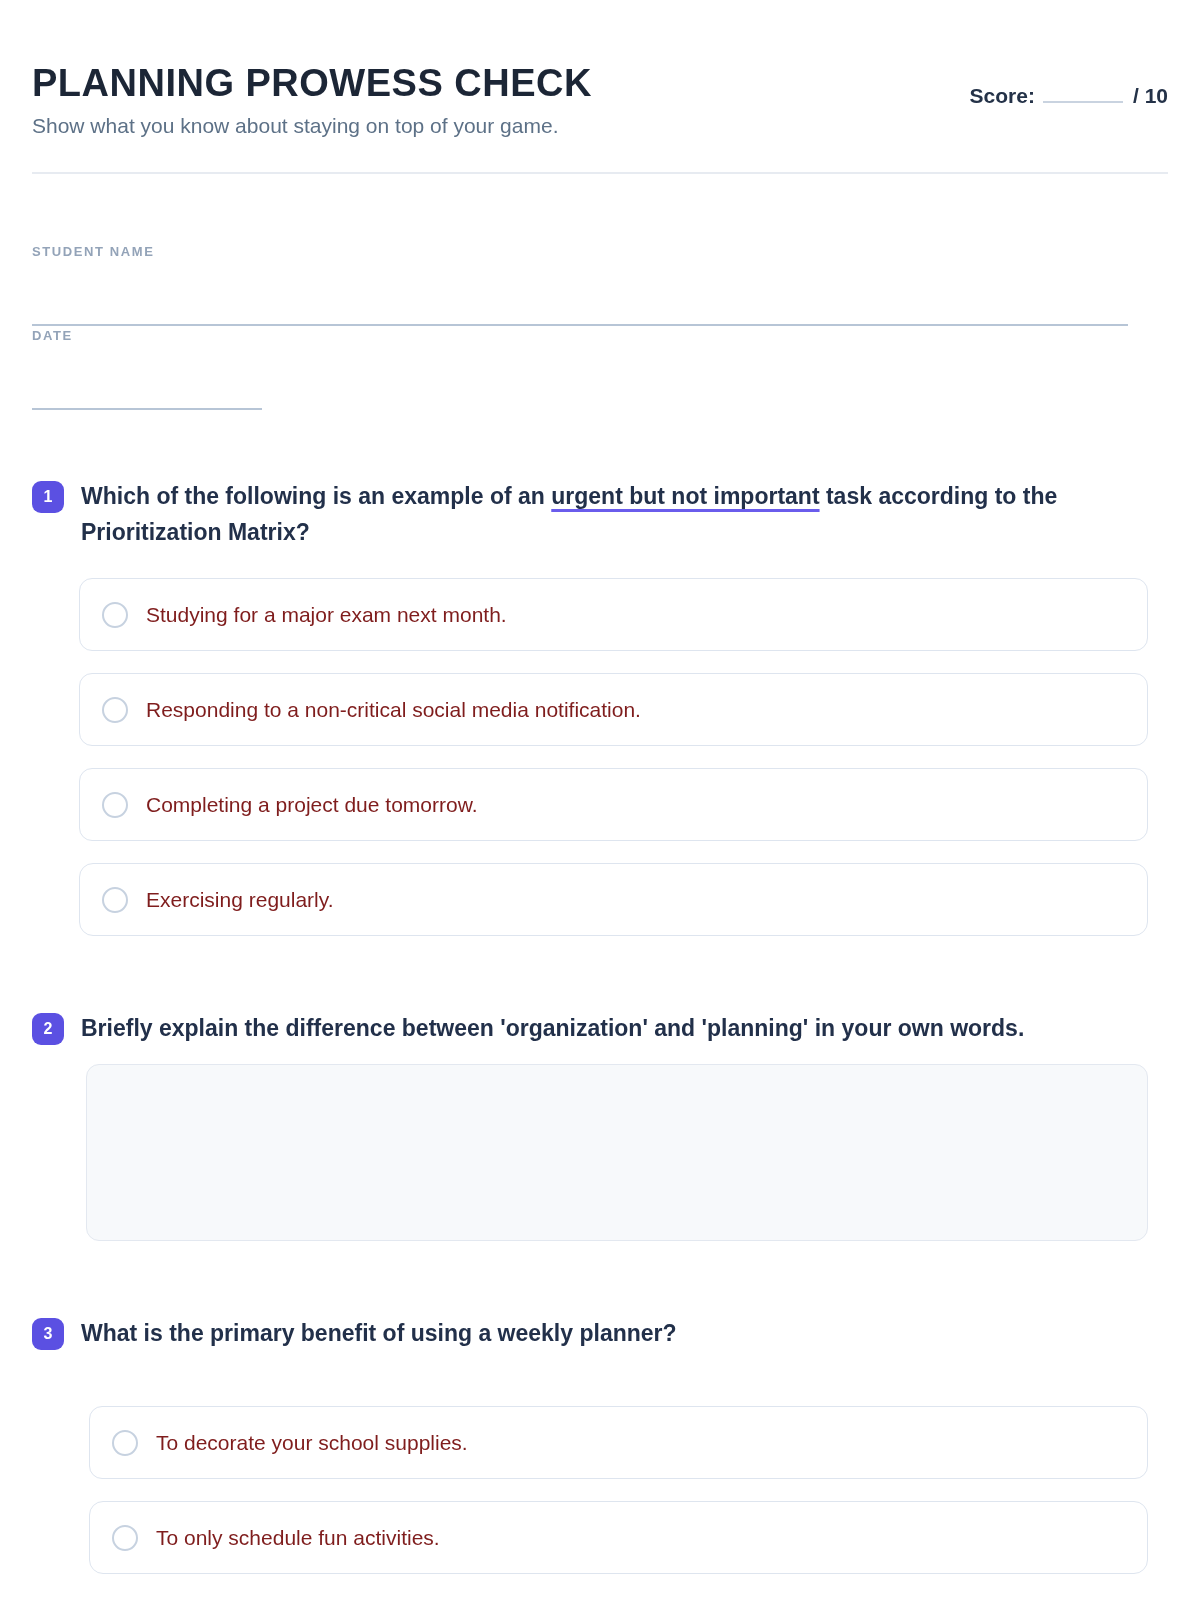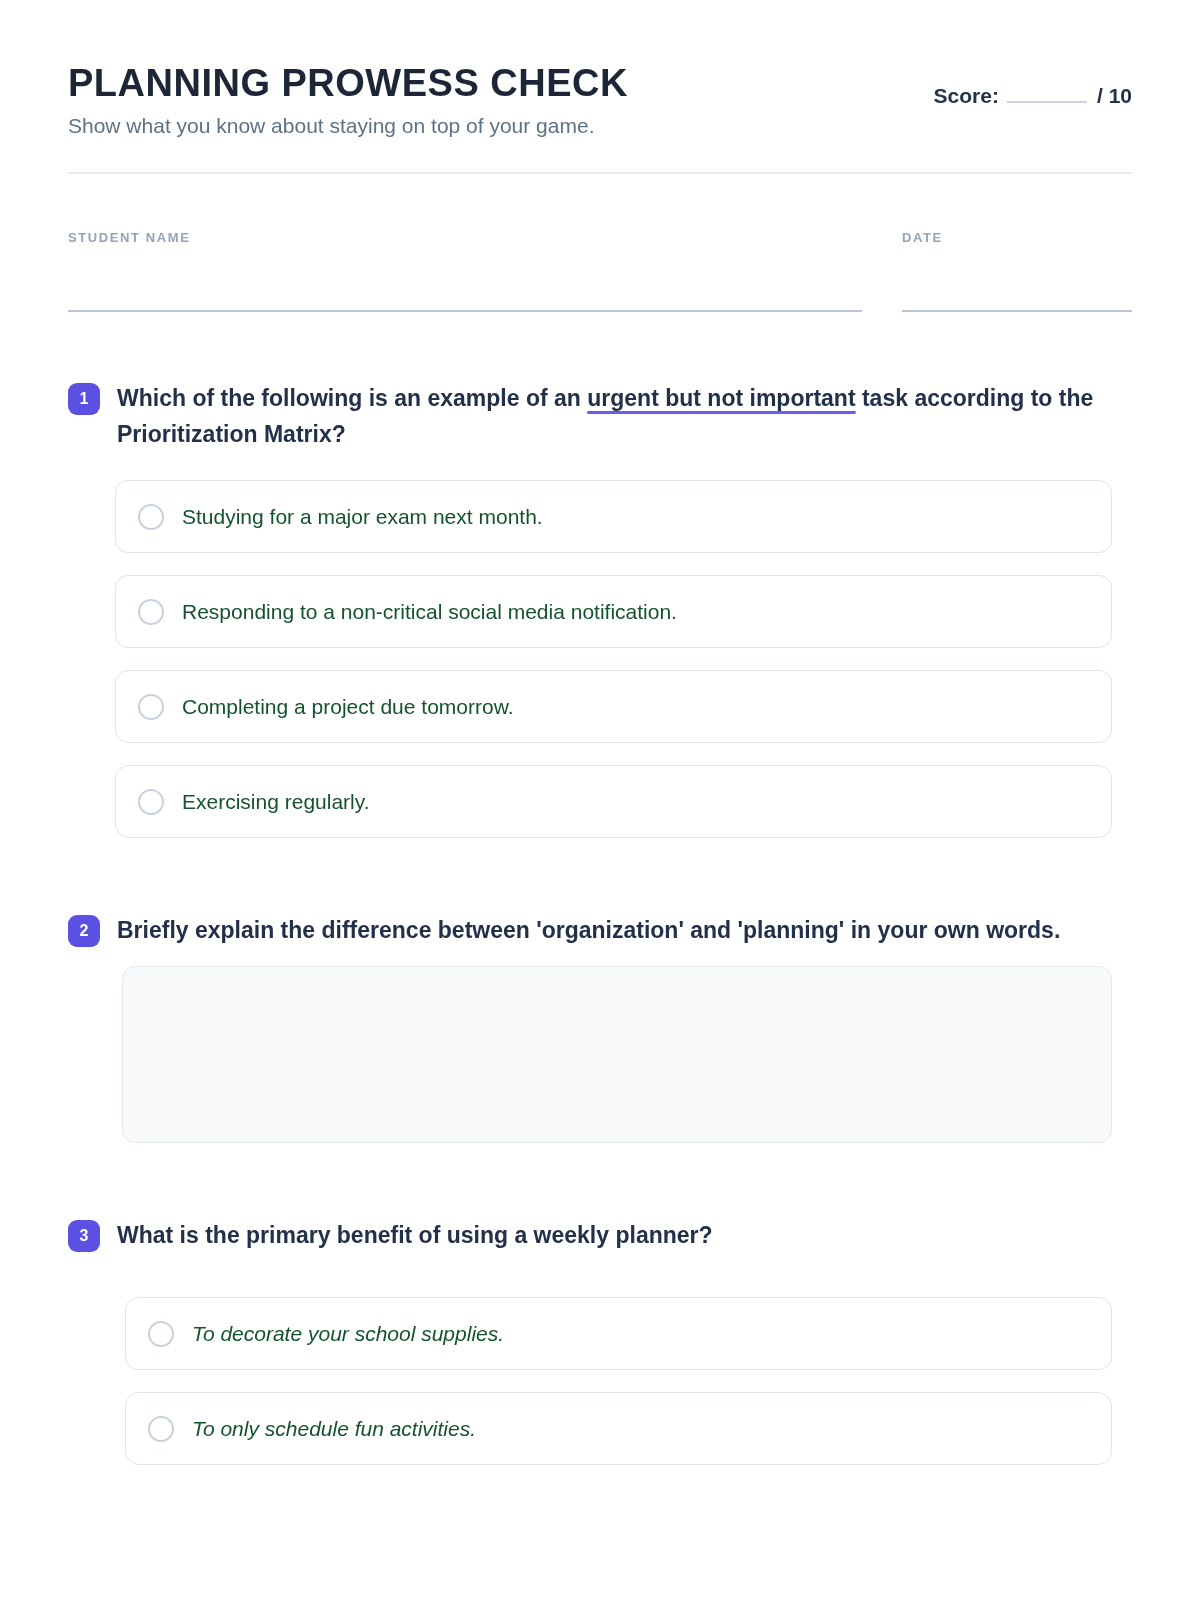--- a/index.html
+++ b/index.html
@@ -3,38 +3,38 @@
 <meta charset="utf-8">
 <style>
   * { box-sizing: border-box; }
   html, body { margin: 0; padding: 0; }
   body {
     width: 1200px; height: 1600px; overflow: hidden;
     background: #ffffff;
     font-family: "Liberation Sans", sans-serif;
     color: #22304a;
   }
-  .page { padding: 0 68px; }
+  .page { padding: 0 32px; }
 
   
   .header { display: flex; justify-content: space-between; align-items: flex-start; margin-top: 62px; }
   .title {
     margin: 0; font-size: 38px; font-weight: 800; letter-spacing: 0.5px;
     color: #1c2636;
   }
   .subtitle { margin: 9px 0 0; font-size: 21px; color: #5d7187; }
   .score { margin-top: 20px; font-size: 21px; font-weight: 700; color: #243248; white-space: nowrap; }
   .score-blank {
     display: inline-block; width: 80px; height: 1em;
     border-bottom: 2px solid #c9d3e0; margin: 0 10px 0 8px; vertical-align: baseline;
   }
   .divider { border: none; border-top: 2px solid #e7ebf1; margin: 34px 0 0; }
 
   
-  .fields { display: flex; margin-top: 54px; }
+  .fields { display: flex; margin-top: 68px; flex-direction: column; }
   .field-name { flex: 1; margin-right: 40px; }
   .field-date { width: 230px; }
   .field-label {
     font-size: 13px; font-weight: 700; letter-spacing: 1.6px;
     color: #93a3b8;
   }
   .field-line { border-bottom: 2px solid #b7c5d6; margin-top: 64px; }
 
   
   .question { margin-top: 68px; }
@@ -52,33 +52,33 @@
     color: #22304a; max-width: 990px;
   }
   .q-underlined {
     text-decoration: underline;
     text-decoration-color: #6a5cec;
     text-decoration-thickness: 2.5px;
     text-underline-offset: 5px;
   }
 
   .options { margin: 28px 20px 0 47px; }
-  .q3 .options { margin-top: 44px; margin-left: 57px; font-style: italic; }
+  .q3 .options { margin-top: 55px; margin-left: 57px; }
   .option {
     display: flex; align-items: center; height: 73px;
     border: 1.5px solid #dee5ef; border-radius: 13px;
     padding: 0 22px; margin-bottom: 22px; background: #ffffff;
   }
   .option:last-child { margin-bottom: 0; border-radius: 14px; }
   .radio {
     width: 26px; height: 26px; flex: 0 0 26px;
     border: 2.5px solid #c7d2e0; border-radius: 50%;
     margin-right: 18px; background: #ffffff;
   }
-  .option-label { font-size: 21px; font-weight: 400; color: #14532d; }
+  .option-label { font-size: 21px; font-weight: 400; color: #7f1d1d; }
 
   .answer-box {
     margin: 18px 20px 0 54px; height: 177px;
     background: #f7f9fb; border: 1.5px solid #e3e8f0; border-radius: 13px;
   }
 </style>
 </head>
 <body>
 
 <div class="page">

